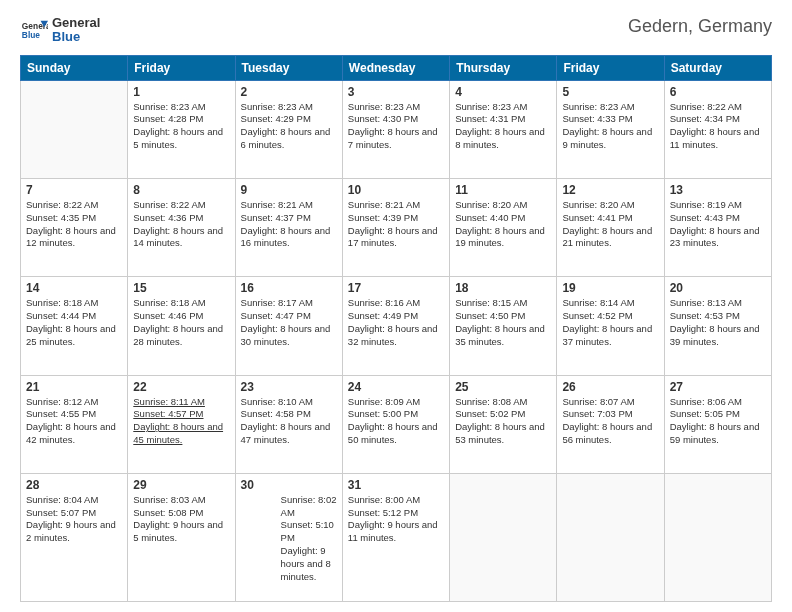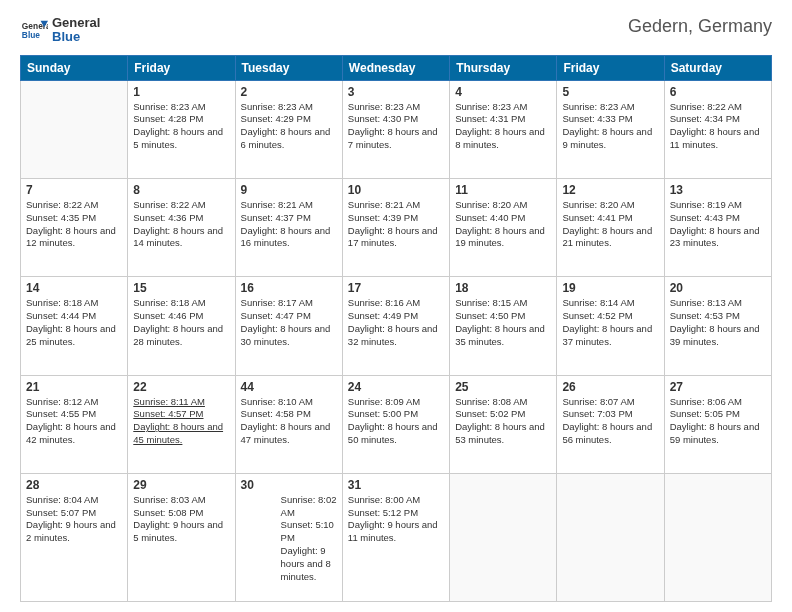--- a/index.html
+++ b/index.html
@@ -251,21 +251,21 @@
 Sunset: 4:55 PM
 Daylight: 8 hours and 42 minutes.</div>
           </td>
           <td>
             <div class="day-number">22</div>
             <div class="day-info" style="white-space: pre-line; text-decoration: underline;">Sunrise: 8:11 AM
 Sunset: 4:57 PM
 Daylight: 8 hours and 45 minutes.</div>
           </td>
           <td>
-            <div class="day-number">44</div>
+            <div class="day-number">23</div>
             <div class="day-info" style="white-space: pre-line;">Sunrise: 8:10 AM
 Sunset: 4:58 PM
 Daylight: 8 hours and 47 minutes.</div>
           </td>
           <td>
             <div class="day-number">24</div>
             <div class="day-info" style="white-space: pre-line;">Sunrise: 8:09 AM
 Sunset: 5:00 PM
 Daylight: 8 hours and 50 minutes.</div>
           </td>

